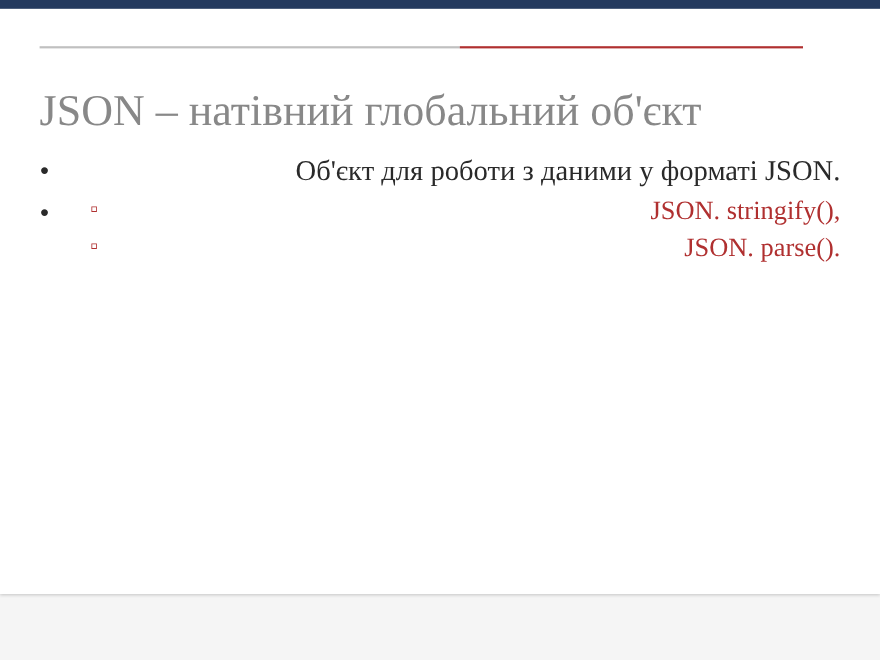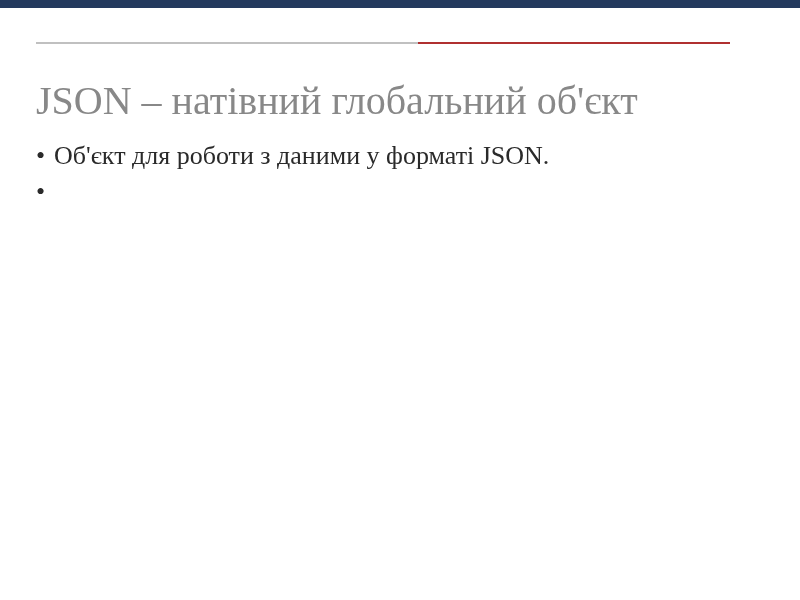--- a/index.html
+++ b/index.html
@@ -10,21 +10,21 @@
     body {
       width: 800px;
       height: 600px;
       background: #f5f5f5;
       font-family: Georgia, 'Times New Roman', serif;
       position: relative;
       overflow: hidden;
     }
     .slide-container {
       width: 800px;
-      height: 600px;
+      height: 540px;
       background: #ffffff;
       position: relative;
       box-shadow: 0 1px 3px rgba(0,0,0,0.2);
     }
     .top-border {
       height: 8px;
       background: #243a5e;
     }
     .header-divider {
       position: absolute;
@@ -50,20 +50,21 @@
     .title {
       font-size: 40px;
       color: #888888;
       font-weight: normal;
       line-height: 1.15;
       margin-bottom: 14px;
     }
     .bullet-list {
       list-style: none;
       padding-left: 0;
+      text-align: right;
     }
     .bullet-item {
       font-size: 26px;
       color: #2a2a2a;
       position: relative;
       padding-left: 18px;
       line-height: 1.4;
     }
     .bullet-item::before {
       content: "•";
@@ -103,16 +104,24 @@
     <div class="header-divider-part1"></div>
     <div class="header-divider-part2"></div>
   </div>
   <div class="content-area">
     <h1 class="title">JSON – натівний глобальний об'єкт</h1>
     <ul class="bullet-list">
       <li class="bullet-item">
         <span>Об'єкт для роботи з даними у форматі JSON.</span>
       </li>
       <li class="bullet-item">
+        <ul class="sub-bullet-list">
+          <li class="sub-bullet-item">
+            <span>JSON. stringify(),</span>
+          </li>
+          <li class="sub-bullet-item">
+            <span>JSON. parse().</span>
+          </li>
+        </ul>
       </li>
     </ul>
   </div>
 </div>
 
 </body></html>

